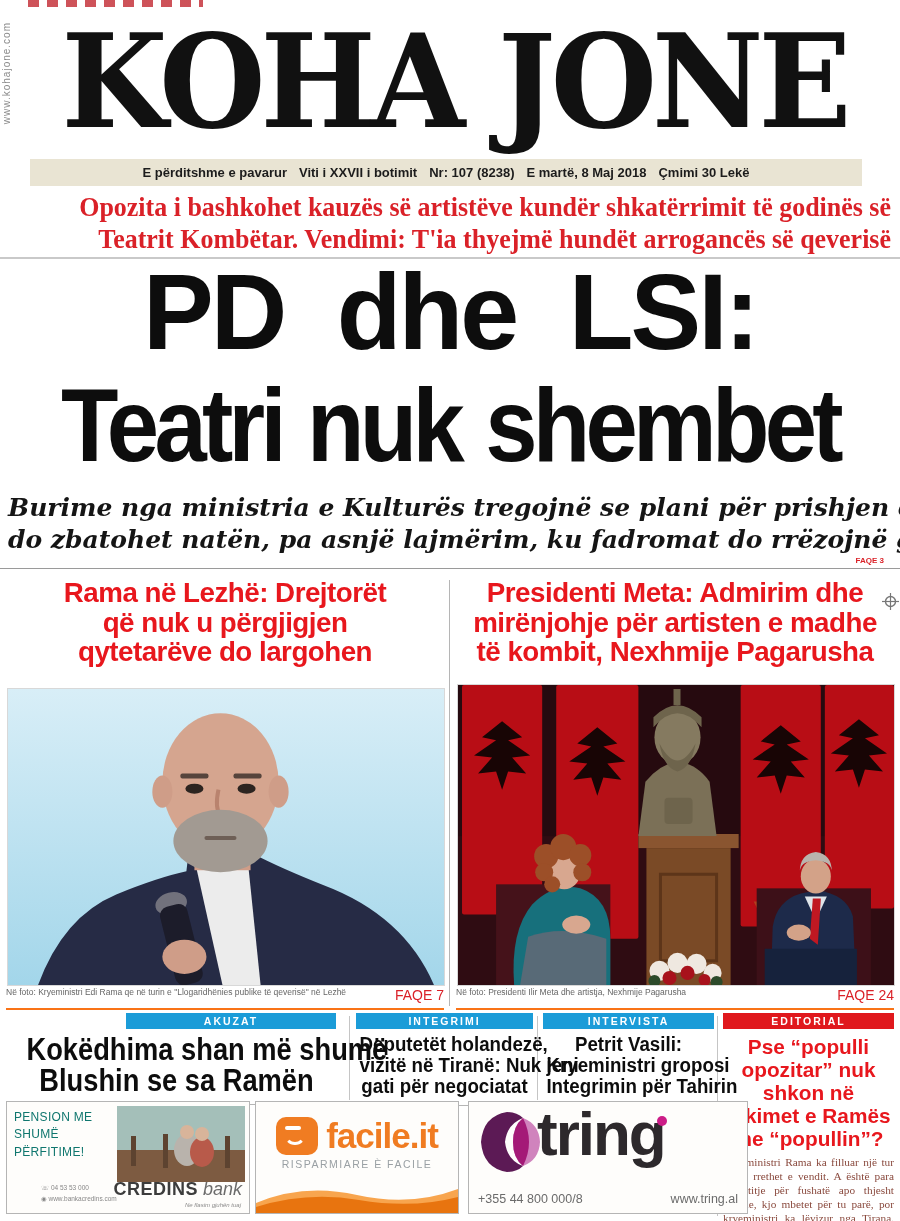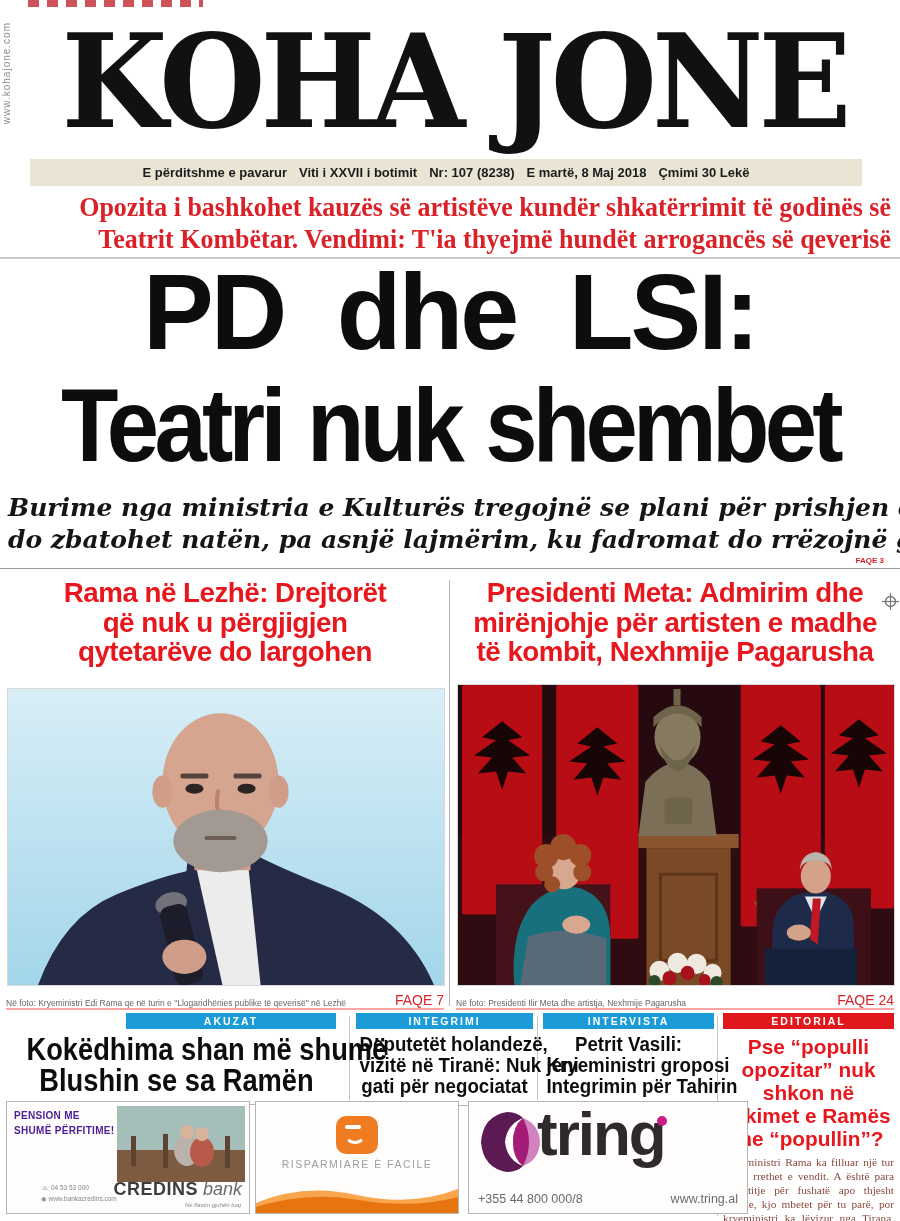--- a/index.html
+++ b/index.html
@@ -48,21 +48,21 @@
   .col-head.left{left:6px;top:578px;}
   .col-head.right{left:456px;top:578px;}
   .vdivider{position:absolute;left:449px;top:580px;height:426px;border-left:1px solid #b5b5b5;}
 
   .photo{position:absolute;border:1px solid #d8d8d8;overflow:hidden;}
   .photo svg{display:block;width:100%;height:100%;}
   .photo.left{left:7px;top:688px;width:436px;height:296px;}
   .photo.right{left:457px;top:684px;width:436px;height:300px;}
 
   .caption{position:absolute;top:987px;height:21px;display:flex;justify-content:space-between;
-    align-items:flex-end;font-size:8.5px;color:#666;border-bottom:2px solid #fca5a5;}
+    align-items:flex-start;font-size:8.5px;color:#666;border-bottom:2px solid #f97316;}
   .caption.left{left:6px;width:438px;}
   .caption.right{left:456px;width:438px;}
   .caption .pg{color:#da2128;font-weight:normal;font-size:14px;padding-left:40px;}
 
   
   .bcol{position:absolute;top:1013px;}
   .bcol.c1{left:6px;width:341px;}
   .bcol.c2{left:356px;width:177px;}
   .bcol.c3{left:543px;width:171px;}
   .bcol.c4{left:723px;width:171px;height:202px;}
@@ -88,22 +88,22 @@
   .c4 .btitle div{transform:scaleX(.99);transform-origin:center;white-space:nowrap;}
   .ed-body{margin-top:6px;font-family:"Liberation Serif",serif;font-size:11.3px;
     line-height:1.22;color:#8a4a3e;text-align:justify;}
 
   
   .ad{position:absolute;top:1101px;height:113px;border:1px solid #b5b5b5;background:#fefdfb;box-sizing:border-box;}
   .ad-credins{left:6px;width:244px;}
   .ad-facile{left:255px;width:204px;}
   .ad-tring{left:468px;width:280px;}
 
-  .cr-head{position:absolute;left:7px;top:7px;width:115px;font-size:10px;font-weight:bold;
-    color:#4c1d95;line-height:1.45;letter-spacing:.3px;}
+  .cr-head{position:absolute;left:7px;top:7px;width:115px;font-size:12px;font-weight:normal;
+    color:#0f766e;line-height:1.45;letter-spacing:.3px;}
   .cr-photo{position:absolute;right:4px;top:4px;width:128px;height:76px;overflow:hidden;}
   .cr-contacts{position:absolute;left:34px;top:80px;font-size:6.5px;color:#888;line-height:1.7;}
   .cr-logo{position:absolute;right:7px;bottom:13px;font-size:18px;color:#3c3c3c;}
   .cr-logo b{font-weight:bold;letter-spacing:.5px;}
   .cr-logo span{color:#6b6b6b;font-weight:normal;font-style:italic;}
   .cr-tag{position:absolute;right:8px;bottom:5px;font-size:6px;color:#8a8a8a;font-style:italic;}
 
   .fa-row{position:absolute;left:0;top:14px;width:100%;display:flex;justify-content:center;
     align-items:center;gap:8px;}
   .fa-icon{width:42px;height:38px;background:#f07c22;border-radius:10px;position:relative;}
@@ -358,20 +358,21 @@
     </div>
     <div class="cr-logo">
       <b>CREDINS</b><span> bank</span>
     </div>
     <div class="cr-tag">Ne flasim gjuhën tuaj</div>
   </div>
 
   <div class="ad ad-facile">
     <div class="fa-row">
       <div class="fa-icon"></div>
+      <div class="fa-text">facile.it</div>
     </div>
     <div class="fa-tag">RISPARMIARE È FACILE</div>
     <svg class="fa-wave" viewBox="0 0 204 34" preserveAspectRatio="none">
       <path d="M0,24 Q48,4 102,16 Q156,28 204,10 L204,34 L0,34 Z" fill="#f8a54e"></path>
       <path d="M0,28 Q52,12 104,21 Q158,30 204,18 L204,34 L0,34 Z" fill="#e8740f"></path>
     </svg>
   </div>
 
   <div class="ad ad-tring">
     <svg class="tr-logo" viewBox="0 0 66 70">

